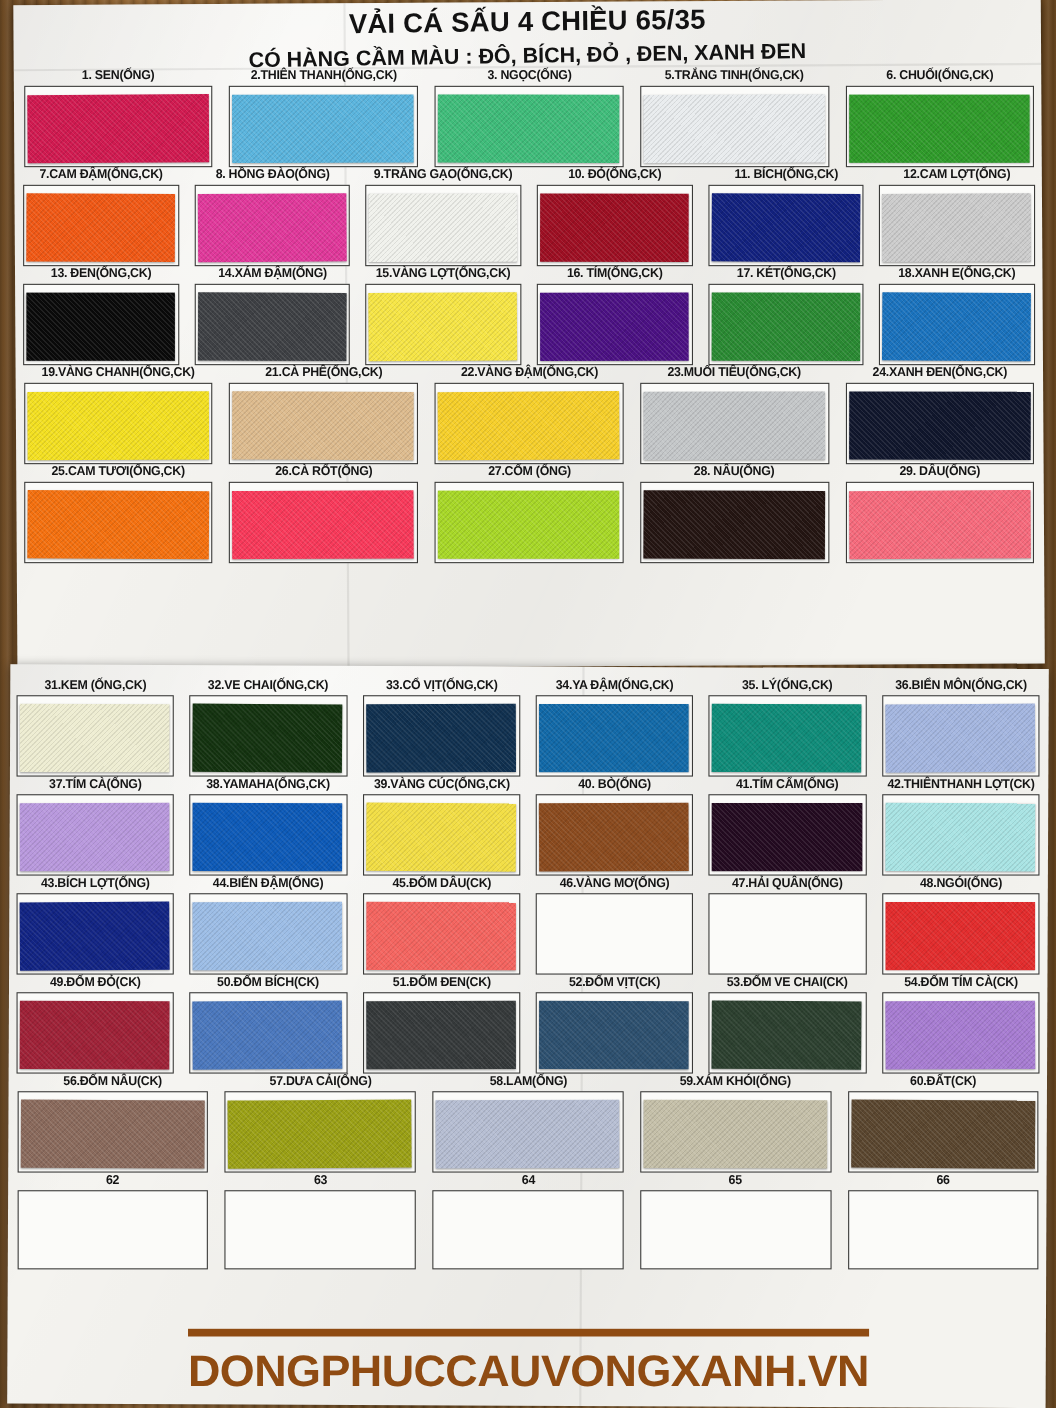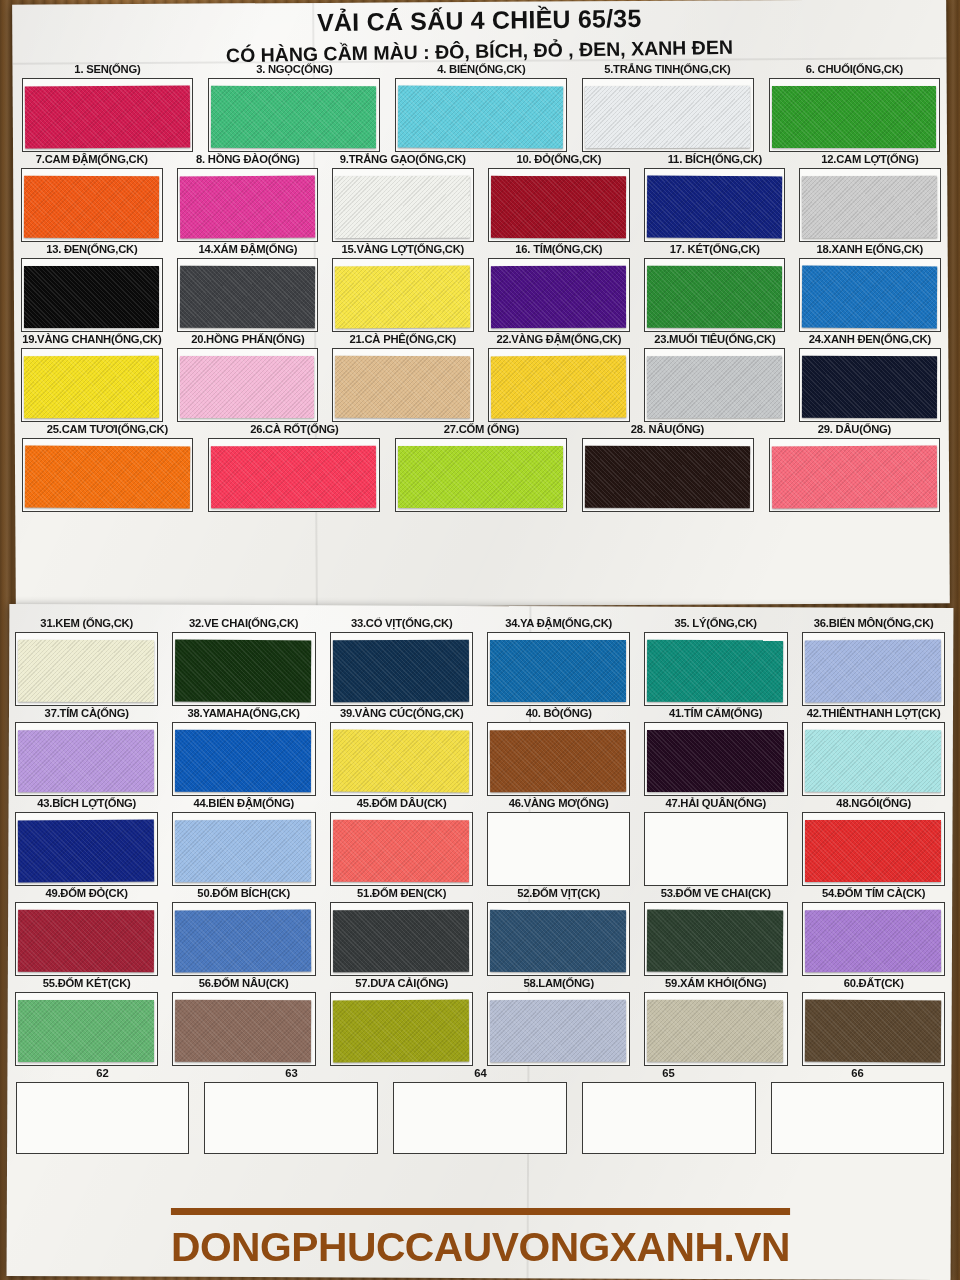--- a/index.html
+++ b/index.html
@@ -152,32 +152,32 @@
 
 <div class="grid" id="grid-top">
     <div class="row">
       <div class="cell">
         <span class="cell-label">1. SEN(ỐNG)</span>
         <div class="swatch-frame">
           <div class="swatch" style="background: rgb(208, 26, 80); transform: rotate(-0.36deg);"></div>
         </div>
       </div>
       <div class="cell">
+        <span class="cell-label">2.THIÊN THANH(ỐNG,CK)</span>
+        <div class="swatch-frame">
+          <div class="swatch" style="background: rgb(90, 180, 221); transform: rotate(-0.12deg);"></div>
+        </div>
+      </div>
+      <div class="cell">
         <span class="cell-label">3. NGỌC(ỐNG)</span>
         <div class="swatch-frame">
           <div class="swatch" style="background: rgb(63, 188, 122); transform: rotate(0.12deg);"></div>
         </div>
       </div>
       <div class="cell">
-        <span class="cell-label">4. BIỂN(ỐNG,CK)</span>
-        <div class="swatch-frame">
-          <div class="swatch" style="background: rgb(98, 205, 221); transform: rotate(0.36deg);"></div>
-        </div>
-      </div>
-      <div class="cell">
         <span class="cell-label">5.TRẮNG TINH(ỐNG,CK)</span>
         <div class="swatch-frame">
           <div class="swatch" style="background: rgb(233, 236, 238); transform: rotate(-0.24deg);"></div>
         </div>
       </div>
       <div class="cell">
         <span class="cell-label">6. CHUỐI(ỐNG,CK)</span>
         <div class="swatch-frame">
           <div class="swatch" style="background: rgb(47, 155, 42); transform: rotate(0deg);"></div>
         </div>
@@ -257,26 +257,20 @@
         <div class="swatch-frame">
           <div class="swatch" style="background: rgb(26, 114, 189); transform: rotate(0.36deg);"></div>
         </div>
       </div>
     </div>
     <div class="row">
       <div class="cell">
         <span class="cell-label">19.VÀNG CHANH(ỐNG,CK)</span>
         <div class="swatch-frame">
           <div class="swatch" style="background: rgb(243, 224, 33); transform: rotate(-0.24deg);"></div>
-        </div>
-      </div>
-      <div class="cell">
-        <span class="cell-label">20.HỒNG PHẤN(ỐNG)</span>
-        <div class="swatch-frame">
-          <div class="swatch" style="background: rgb(244, 185, 215); transform: rotate(0deg);"></div>
         </div>
       </div>
       <div class="cell">
         <span class="cell-label">21.CÀ PHÊ(ỐNG,CK)</span>
         <div class="swatch-frame">
           <div class="swatch" style="background: rgb(221, 187, 142); transform: rotate(0.24deg);"></div>
         </div>
       </div>
       <div class="cell">
         <span class="cell-label">22.VÀNG ĐẬM(ỐNG,CK)</span>
@@ -477,26 +471,20 @@
         </div>
       </div>
       <div class="cell">
         <span class="cell-label">54.ĐỐM TÍM CÀ(CK)</span>
         <div class="swatch-frame">
           <div class="swatch" style="background: rgb(167, 124, 210); transform: rotate(-0.24deg);"></div>
         </div>
       </div>
     </div>
     <div class="row">
-      <div class="cell">
-        <span class="cell-label">55.ĐỐM KÉT(CK)</span>
-        <div class="swatch-frame">
-          <div class="swatch" style="background: rgb(99, 180, 113); transform: rotate(0deg);"></div>
-        </div>
-      </div>
       <div class="cell">
         <span class="cell-label">56.ĐỐM NÂU(CK)</span>
         <div class="swatch-frame">
           <div class="swatch" style="background: rgb(138, 106, 92); transform: rotate(0.24deg);"></div>
         </div>
       </div>
       <div class="cell">
         <span class="cell-label">57.DƯA CẢI(ỐNG)</span>
         <div class="swatch-frame">
           <div class="swatch" style="background: rgb(154, 160, 21); transform: rotate(-0.36deg);"></div>

